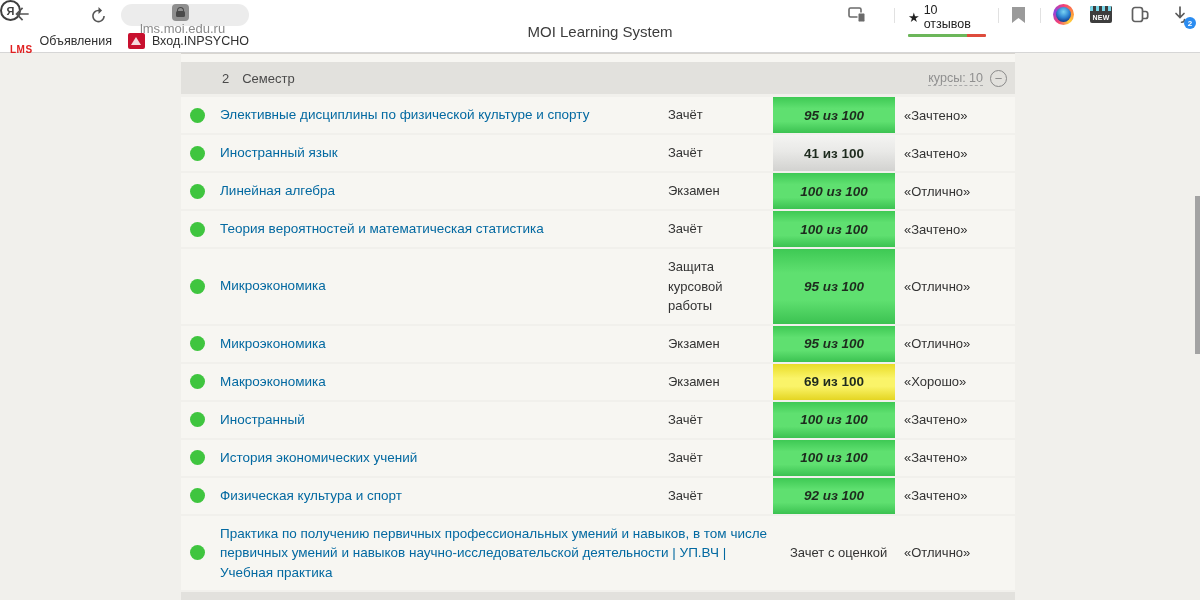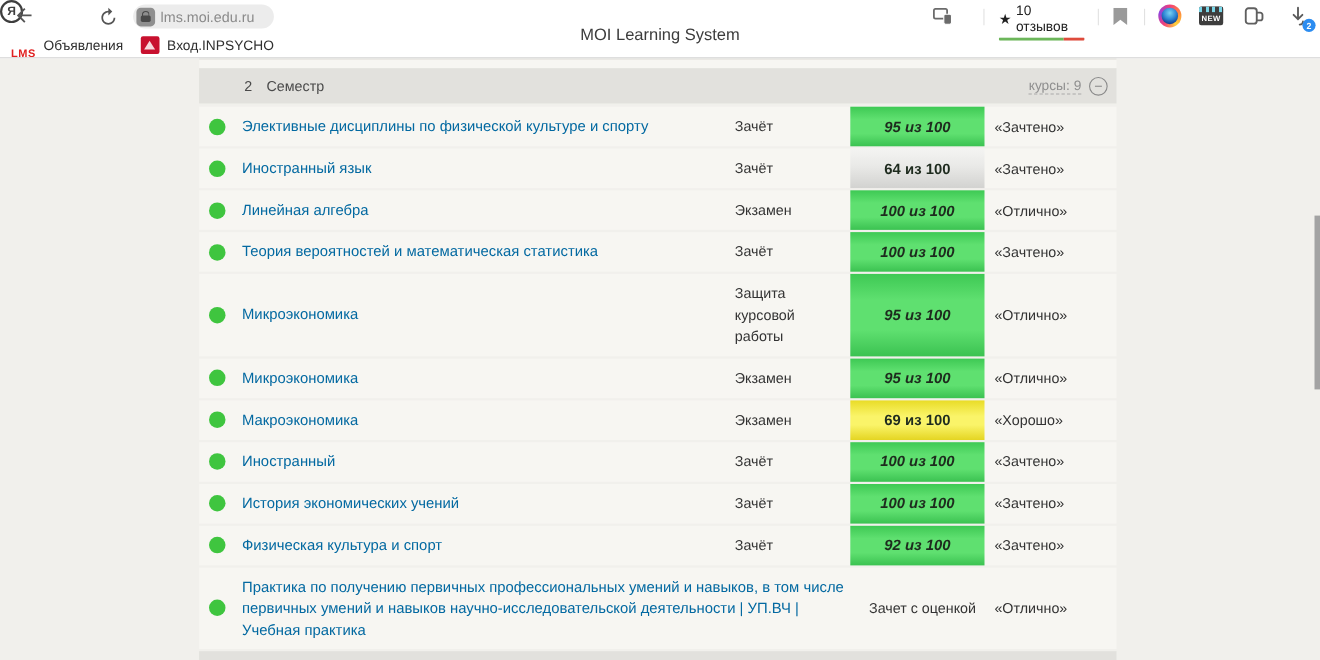--- a/index.html
+++ b/index.html
@@ -11,21 +11,21 @@
     border-bottom:1px solid #d6d6d6; z-index:5; }
   .toolbar { position:relative; height:30px; }
   .icon-btn { position:absolute; top:4px; color:#555; cursor:pointer; }
   .back-arrow { left:12px; font-size:18px; line-height:22px; }
   .ya-circle { left:54px; top:4px; width:21px; height:21px; border:2px solid #3e3e3e;
     border-radius:50%; display:flex; align-items:center; justify-content:center;
     font-size:11px; font-weight:bold; color:#3e3e3e; }
   .reload { left:89px; top:5px; }
   .addr-pill { position:absolute; left:121px; top:4px; height:22px; width:128px;
     background:#ececec; border-radius:11px; display:flex; align-items:center;
-    padding:0 8px 0 3px; }
+    padding:0 8px 0 3px;flex-direction:column; }
   .lock-badge { width:17px; height:17px; background:#8f8f8f; border-radius:4px;
     position:relative; margin-right:5px; flex:none; }
   .lock-badge .shackle { position:absolute; left:5px; top:3px; width:7px; height:6px;
     border:1.6px solid #4a4a4a; border-bottom:none; border-radius:4px 4px 0 0; }
   .lock-badge .body { position:absolute; left:4px; top:7px; width:9px; height:6px;
     background:#4a4a4a; border-radius:1.5px; }
   .addr-url { font-size:13px; color:#8a8a8a; white-space:nowrap; }
   .page-title { position:absolute; left:0; right:0; top:23px; text-align:center;
     font-size:15px; color:#3c3c3c; pointer-events:none; }
 
@@ -188,42 +188,42 @@
 </div>
 
 <div class="content">
   <div class="course-table">
     <div class="top-strip"></div>
 
     <div class="section-header">
       <span class="sec-num">2</span>
       <span class="sec-name">Семестр</span>
       <span class="spacer"></span>
-      <span class="courses-label">курсы: 9</span>
+      <span class="courses-label">курсы: 10</span>
       <span class="toggle-circle">−</span>
     </div>
 
     <div id="table-body">
   <div class="row">
     <div class="cell-dot">
       <span class="dot"></span>
     </div>
     <div class="cell-name">Элективные дисциплины по физической культуре и спорту</div>
     <div class="cell-exam">Зачёт</div>
     <div class="cell-score score-green">95 из 100</div>
     <div class="cell-grade">«Зачтено»</div>
   </div>
 
   <div class="row">
     <div class="cell-dot">
       <span class="dot"></span>
     </div>
     <div class="cell-name">Иностранный язык</div>
     <div class="cell-exam">Зачёт</div>
-    <div class="cell-score score-gray">64 из 100</div>
+    <div class="cell-score score-gray">41 из 100</div>
     <div class="cell-grade">«Зачтено»</div>
   </div>
 
   <div class="row">
     <div class="cell-dot">
       <span class="dot"></span>
     </div>
     <div class="cell-name">Линейная алгебра</div>
     <div class="cell-exam">Экзамен</div>
     <div class="cell-score score-green">100 из 100</div>

